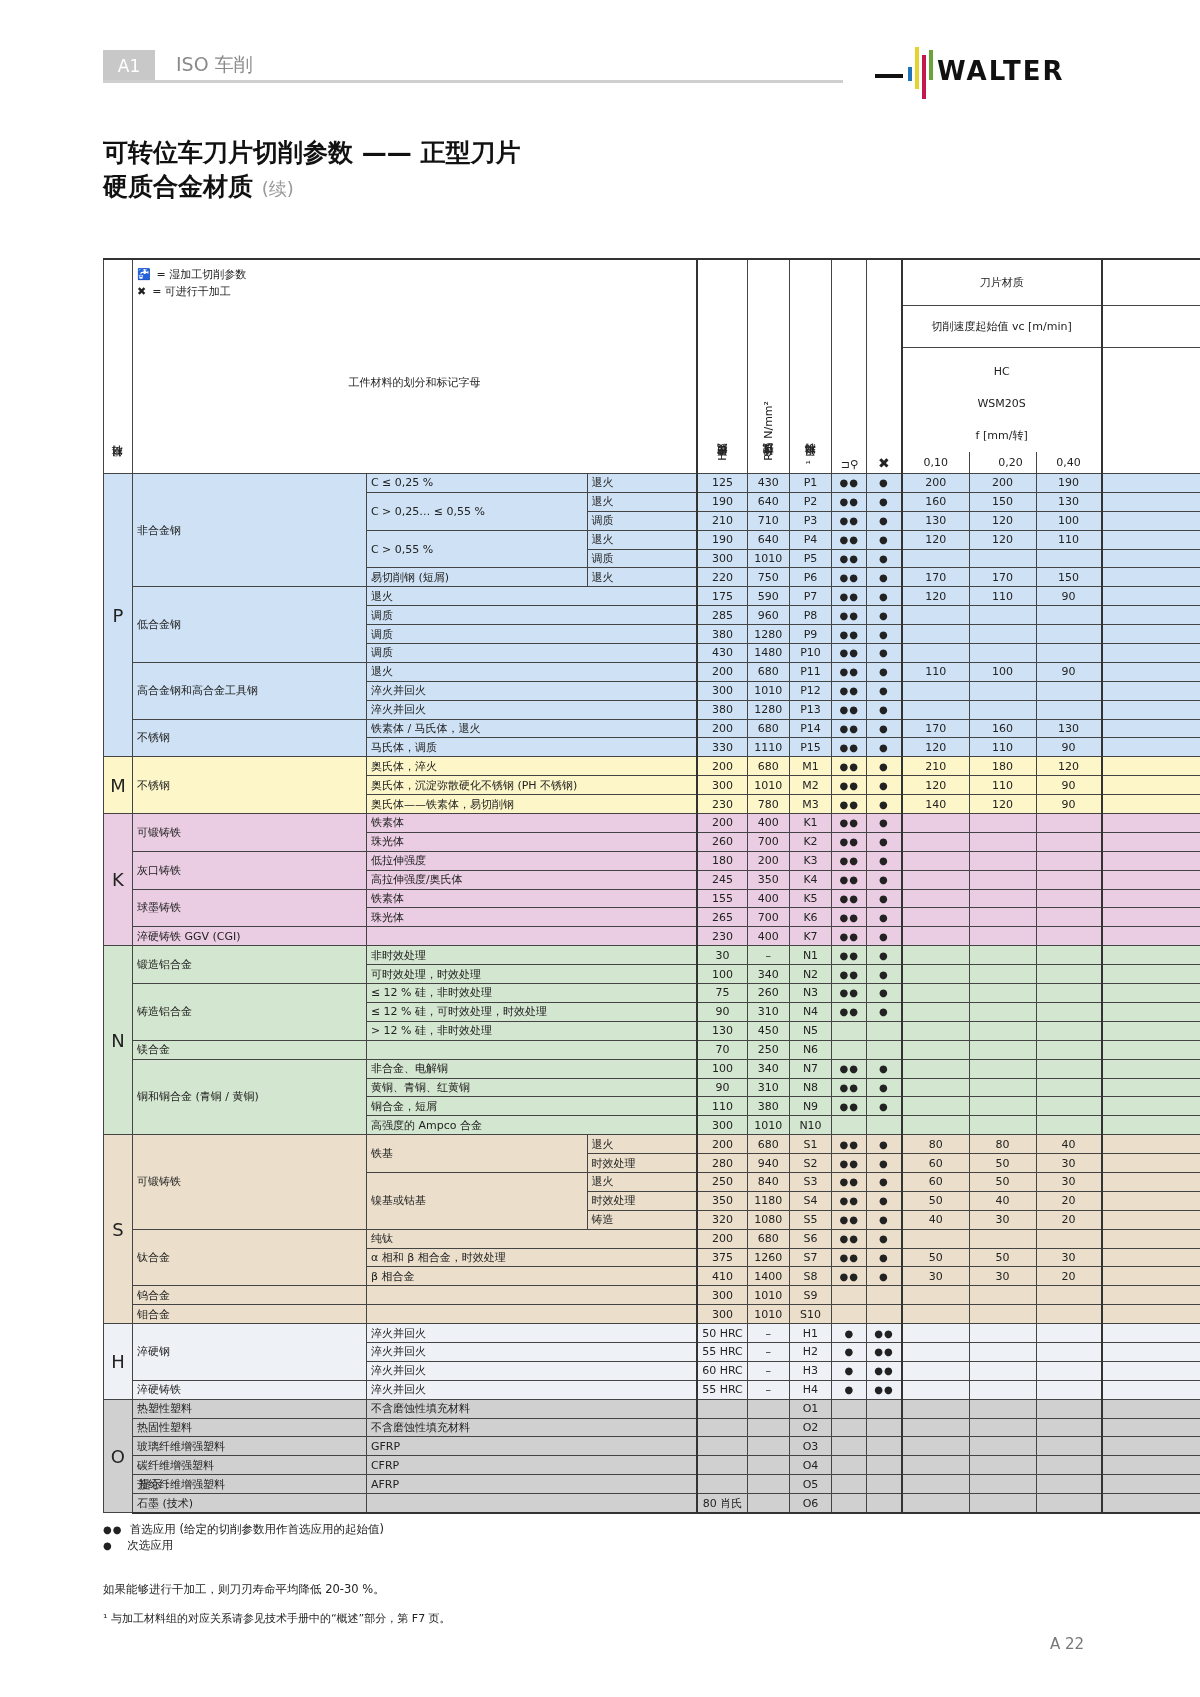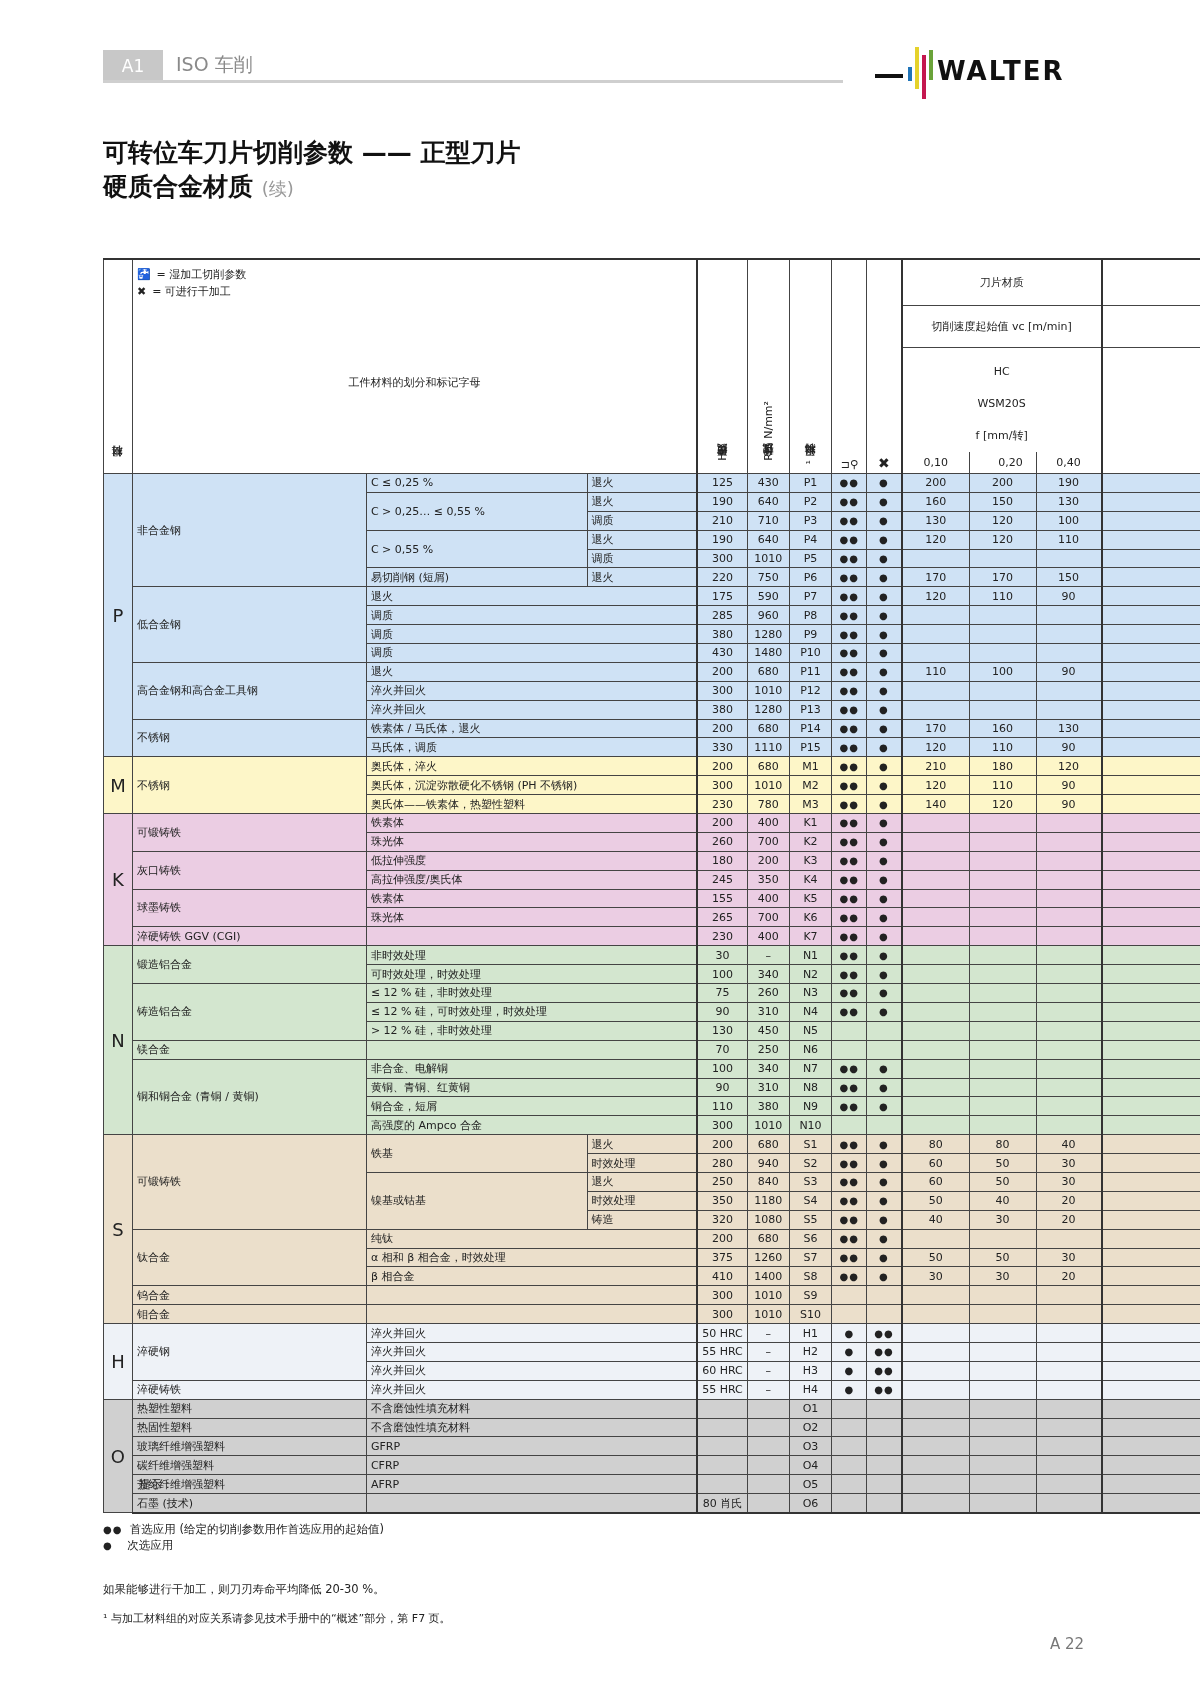--- a/index.html
+++ b/index.html
@@ -1,17 +1,17 @@
 <!DOCTYPE html>
 <html><head>
 <meta charset="utf-8">
 <style>
   html,body{margin:0;padding:0;background:#fff;}
   body{width:1200px;height:1697px;position:relative;font-family:"DejaVu Sans","Liberation Sans",sans-serif;color:#222;overflow:hidden;}
-  .hdr-tab{position:absolute;left:103px;top:50px;width:60px;height:32px;background:#c8c8c8;color:#fff;font-size:17px;line-height:32px;text-align:center;}
+  .hdr-tab{position:absolute;left:103px;top:50px;width:52px;height:32px;background:#c8c8c8;color:#fff;font-size:17px;line-height:32px;text-align:center;}
   .hdr-title{position:absolute;left:176px;top:52px;font-size:19px;color:#8a8a8a;}
   .hdr-line{position:absolute;left:103px;top:80px;width:740px;height:3px;background:#cfcfcf;}
   .logo{position:absolute;left:875px;top:45px;width:230px;height:60px;}
   .title1{position:absolute;left:103px;top:136px;font-size:25px;font-weight:bold;color:#111;}
   .title2{position:absolute;left:103px;top:170px;font-size:25px;font-weight:bold;color:#111;}
   .title2 .cont{font-size:18px;font-weight:normal;color:#999;}
   table.main{position:absolute;left:103px;top:258px;border-collapse:collapse;font-size:11px;table-layout:fixed;}
   table.main td,table.main th{border:1px solid #444;padding:0 4px;height:17.9px;line-height:17px;white-space:nowrap;overflow:hidden;font-weight:normal;}
   table.main th{background:#fff;}
   .c{text-align:center;}
@@ -316,21 +316,21 @@
         <td class="c">1010</td>
         <td class="c">M2</td>
         <td class="c dots">●●</td>
         <td class="c dots vr">●</td>
         <td class="c">120</td>
         <td class="c">110</td>
         <td class="c vr">90</td>
         <td style="border-right:none;"></td>
       </tr>
       <tr class="M">
-        <td colspan="2">奥氏体——铁素体，热塑性塑料</td>
+        <td colspan="2">奥氏体——铁素体，易切削钢</td>
         <td class="c vl">230</td>
         <td class="c">780</td>
         <td class="c">M3</td>
         <td class="c dots">●●</td>
         <td class="c dots vr">●</td>
         <td class="c">140</td>
         <td class="c">120</td>
         <td class="c vr">90</td>
         <td style="border-right:none;"></td>
       </tr>

